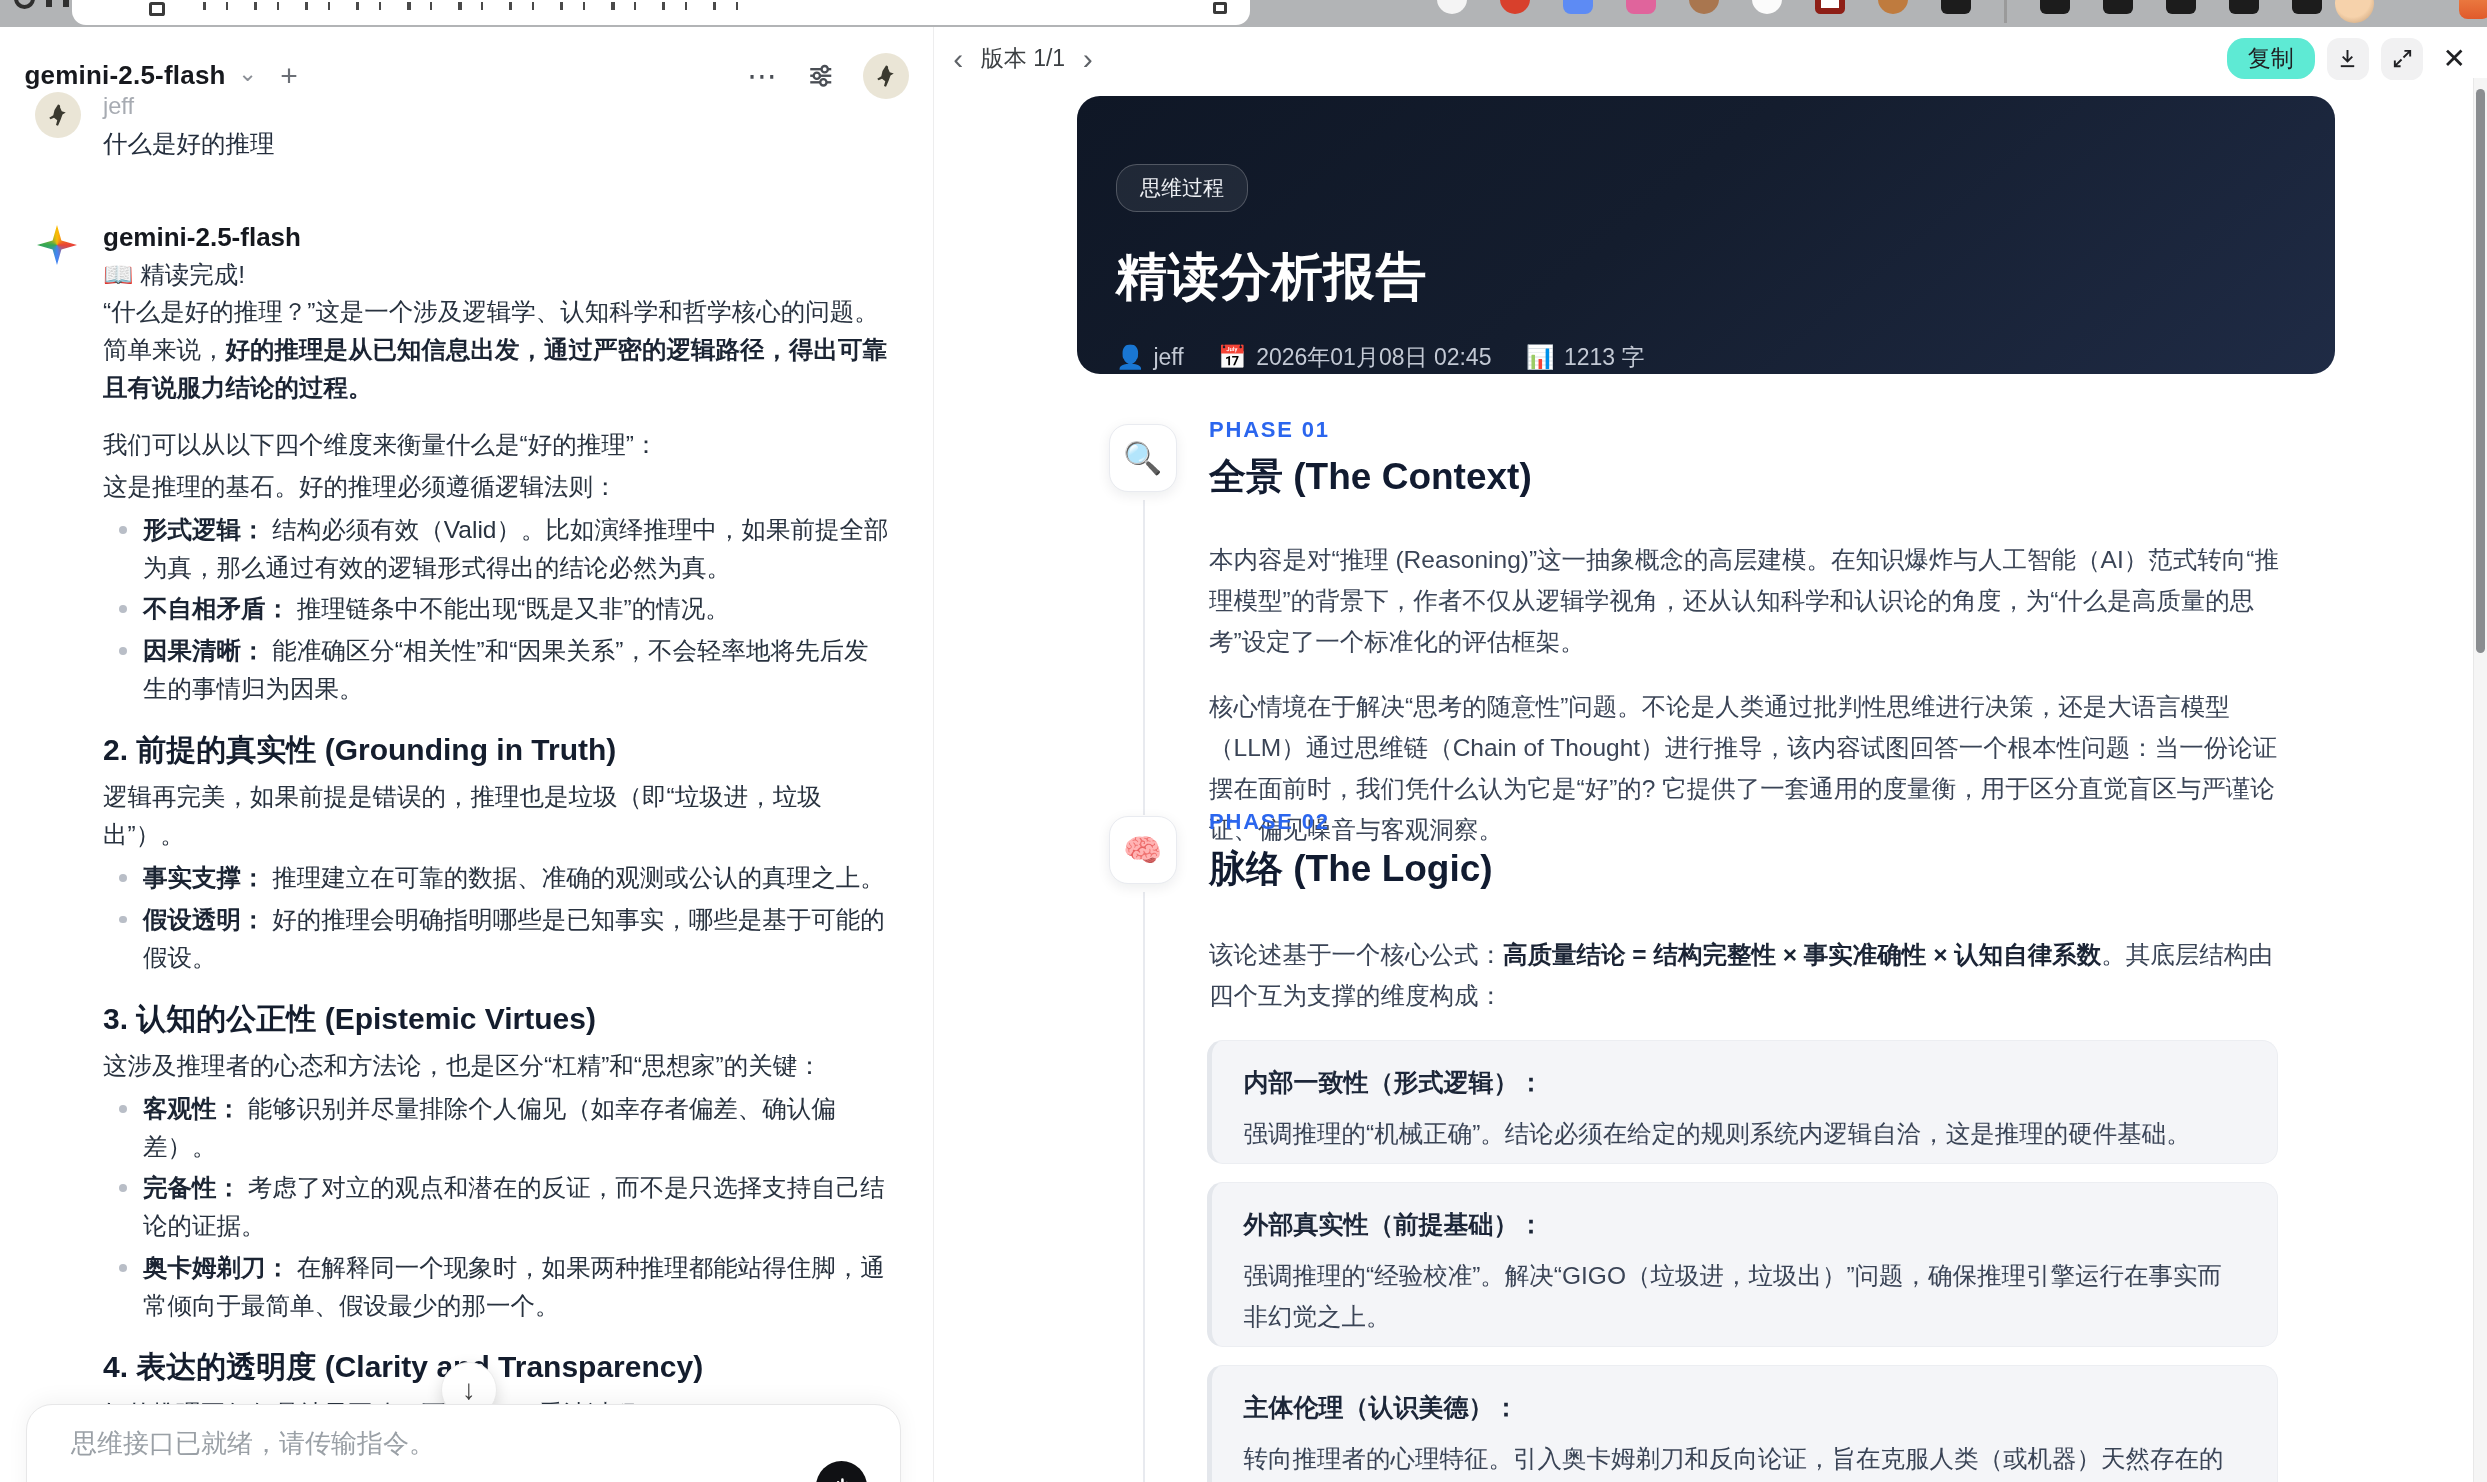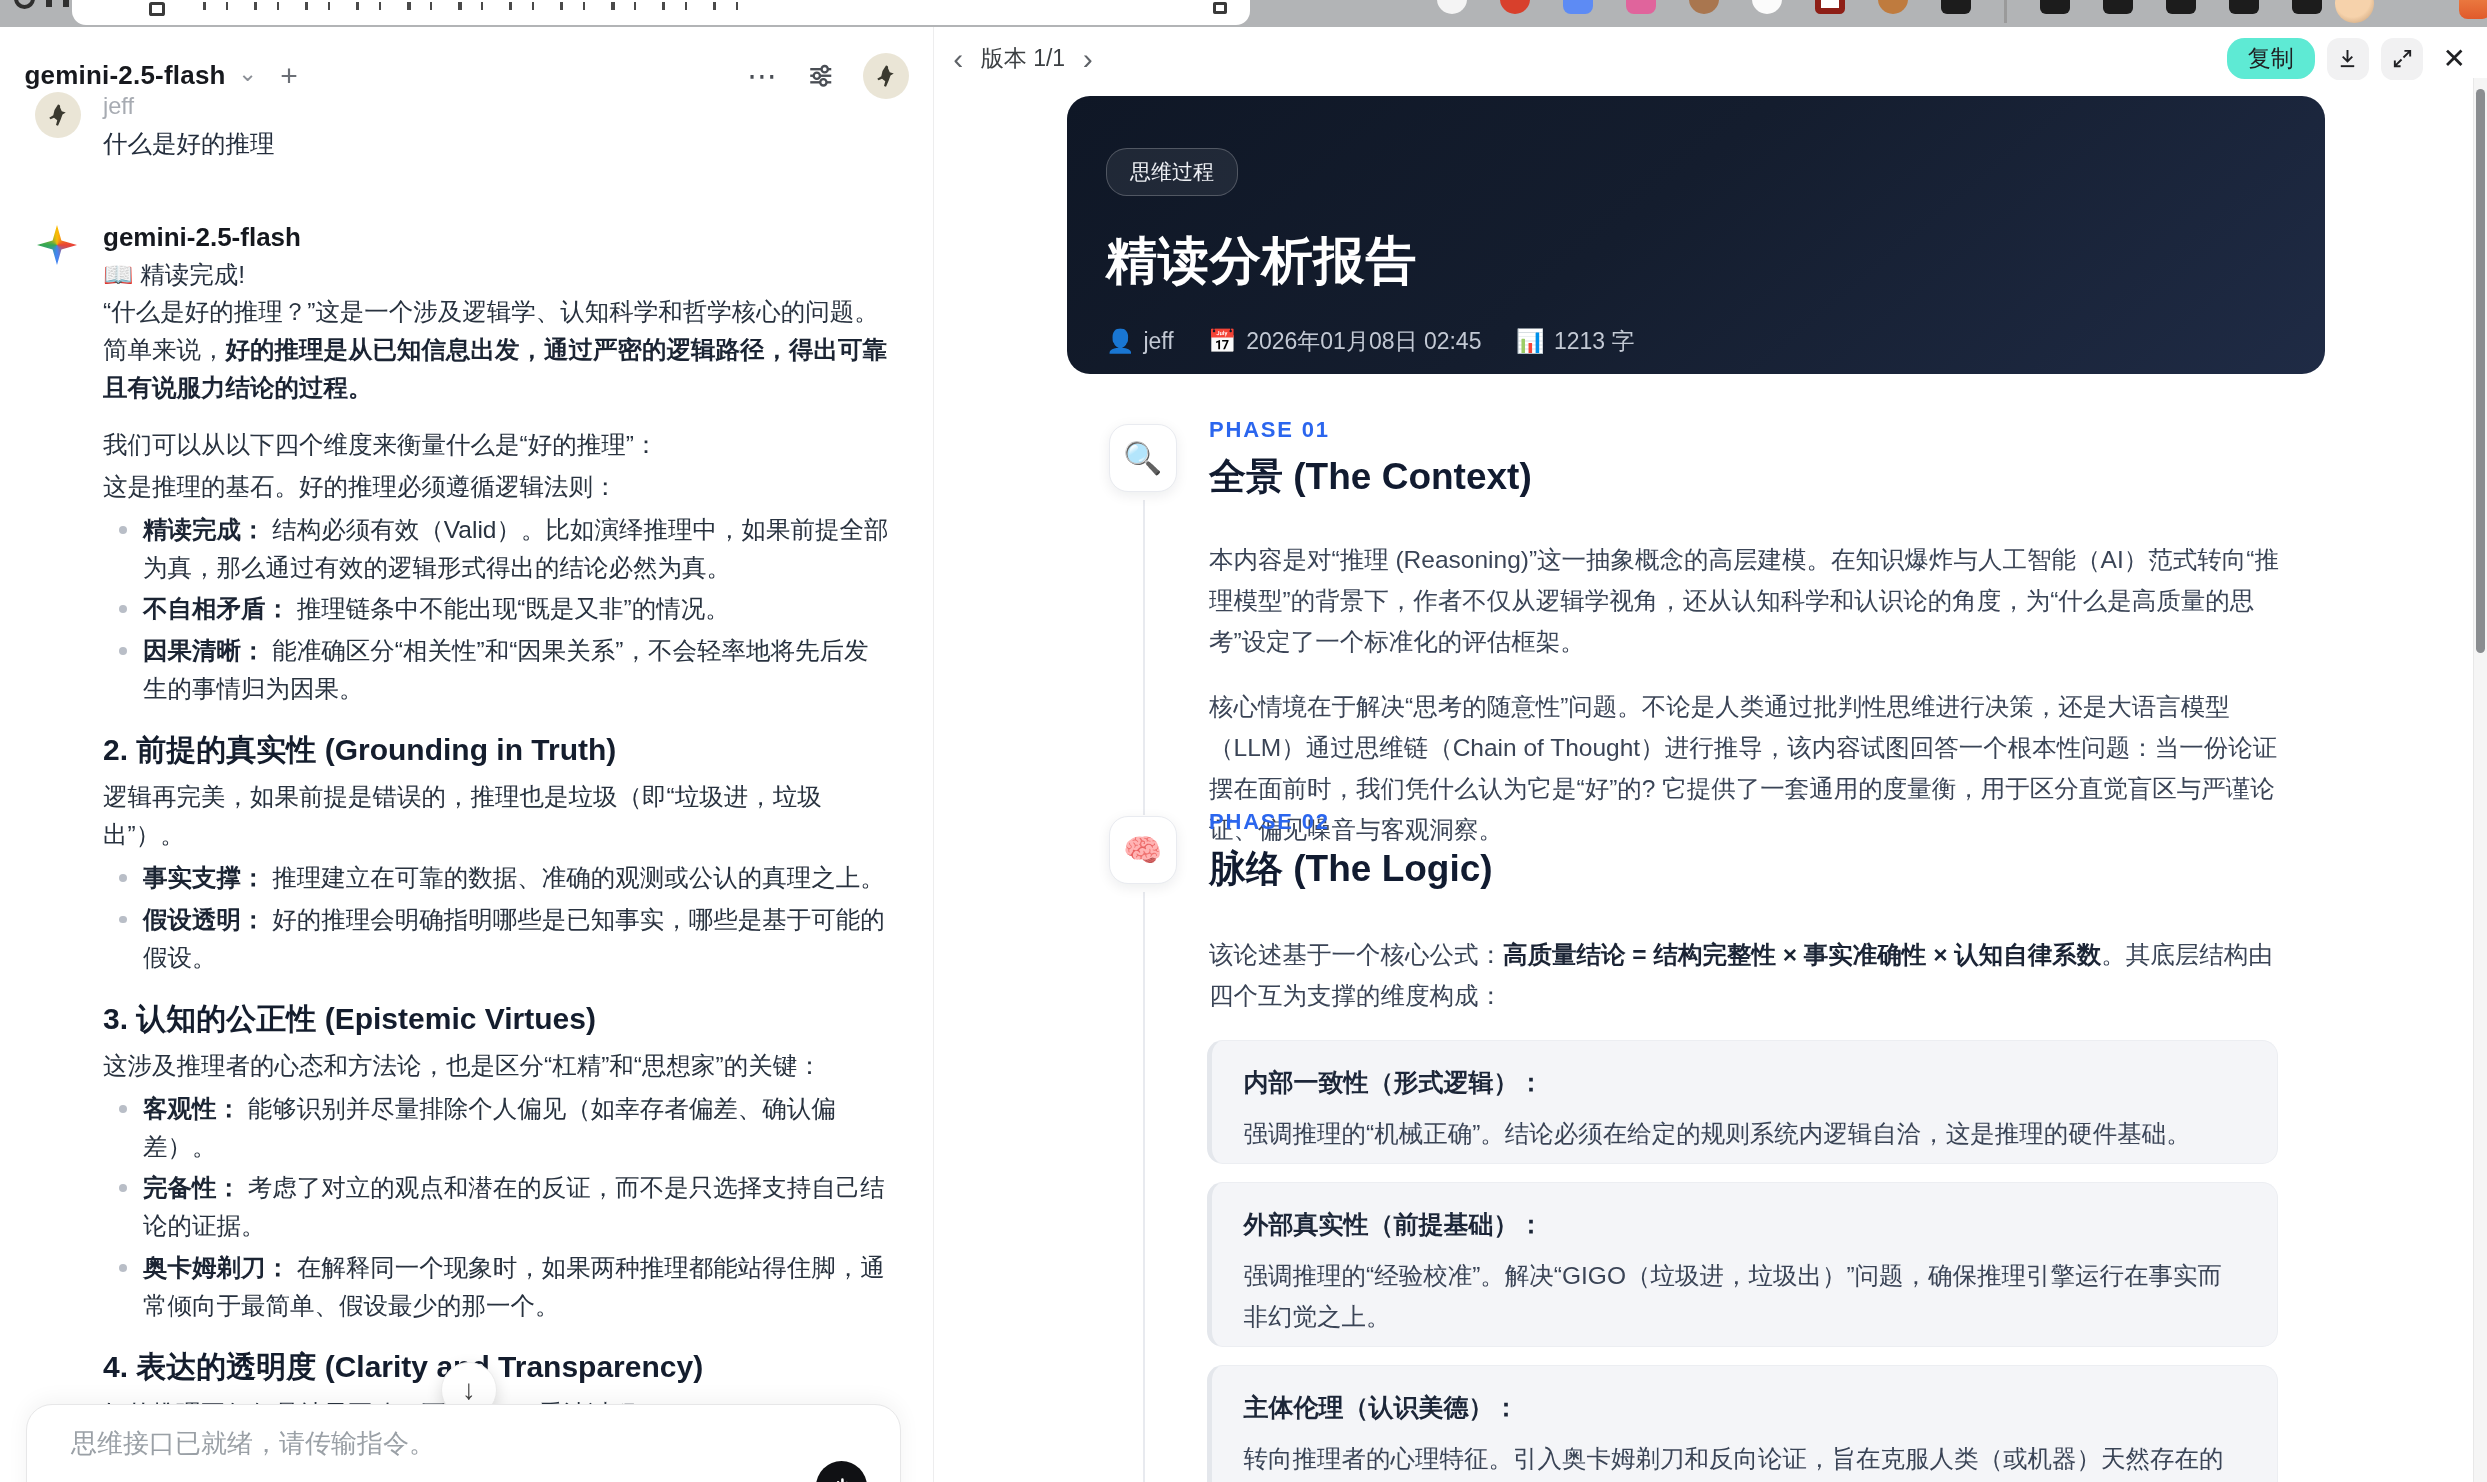--- a/index.html
+++ b/index.html
@@ -79,22 +79,22 @@
   
   .right-panel { position:absolute; left:933px; top:0; width:1554px; height:100%; border-left:0.9px solid #ededee; overflow:hidden; }
   .version-nav { position:absolute; left:15.8px; top:14px; display:flex; align-items:center; gap:14px; }
   .chev { font-size:30px; color:#5f6368; line-height:35px; padding:0 3.5px; }
   .version-label { font-size:23px; color:#3c4043; }
   .rp-actions { position:absolute; right:14px; top:10.5px; display:flex; align-items:center; gap:12.3px; }
   .copy-btn { background:#5eead4; border-radius:17.5px; padding:5px 21px; font-size:23px; color:#202124; }
   .icon-btn { width:42px; height:42px; background:#f1f1f2; border-radius:12.3px; display:flex; align-items:center; justify-content:center; color:#202124; }
   .close-btn { font-size:28px; color:#202124; padding:0 7px; }
 
-  .hero { position:absolute; left:133px; top:69px; width:1258px; height:278px; border-radius:23px;
-          background:linear-gradient(140deg,#0f1726 0%,#141d2e 45%,#1f2b45 100%); padding:52px 39px; }
+  .hero { position:absolute; left:143px; top:69px; width:1258px; height:278px; border-radius:23px;
+          background:linear-gradient(140deg,#0f1726 0%,#141d2e 45%,#1f2b45 100%); padding:68px 39px; }
   .hero-badge { display:inline-block; padding:8.8px 23px; border-radius:21px; background:rgba(255,255,255,.07);
                 border:0.9px solid rgba(255,255,255,.22); color:#eef0f4; font-size:21px; }
   .hero-title { margin-top:31.5px; font-size:51px; font-weight:800; color:#fff; letter-spacing:0.9px; }
   .hero-meta { margin-top:30px; display:flex; gap:35px; font-size:23px; color:#c3c9d4; align-items:center; }
   .hero-meta .mi { display:flex; gap:8.8px; align-items:center; }
 
   .phase-icon { position:absolute; width:68px; height:68px; background:#fff; border:0.9px solid #e9ebf0; border-radius:19px;
                 box-shadow:0 3.5px 12.3px rgba(16,24,40,.08); display:flex; align-items:center; justify-content:center;
                 font-size:31.5px; z-index:2; }
   .timeline { position:absolute; width:1.8px; background:#e8eaef; left:209px; z-index:1; }
@@ -190,21 +190,21 @@
     </div>
 
     <div class="chat-content">
       <p class="intro">
         <span>“什么是好的推理？”这是一个涉及逻辑学、认知科学和哲学核心的问题。简单来说，</span><span class="b">好的推理是从已知信息出发，通过严密的逻辑路径，得出可靠且有说服力结论的过程。</span>
       </p>
       <p class="lead">我们可以从以下四个维度来衡量什么是“好的推理”：</p>
 
       <p class="desc">这是推理的基石。好的推理必须遵循逻辑法则：</p>
       <div class="bullets">
-        <div class="bullet"><span class="dot"></span><span class="b">精读完成：</span> <span>结构必须有效（Valid）。比如演绎推理中，如果前提全部为真，那么通过有效的逻辑形式得出的结论必然为真。</span></div>
+        <div class="bullet"><span class="dot"></span><span class="b">形式逻辑：</span> <span>结构必须有效（Valid）。比如演绎推理中，如果前提全部为真，那么通过有效的逻辑形式得出的结论必然为真。</span></div>
         <div class="bullet"><span class="dot"></span><span class="b">不自相矛盾：</span> <span>推理链条中不能出现“既是又非”的情况。</span></div>
         <div class="bullet"><span class="dot"></span><span class="b">因果清晰：</span> <span>能准确区分“相关性”和“因果关系”，不会轻率地将先后发生的事情归为因果。</span></div>
       </div>
 
       <h3>2. 前提的真实性 (Grounding in Truth)</h3>
       <p class="desc">逻辑再完美，如果前提是错误的，推理也是垃圾（即“垃圾进，垃圾出”）。</p>
       <div class="bullets">
         <div class="bullet"><span class="dot"></span><span class="b">事实支撑：</span> <span>推理建立在可靠的数据、准确的观测或公认的真理之上。</span></div>
         <div class="bullet"><span class="dot"></span><span class="b">假设透明：</span> <span>好的推理会明确指明哪些是已知事实，哪些是基于可能的假设。</span></div>
       </div>

